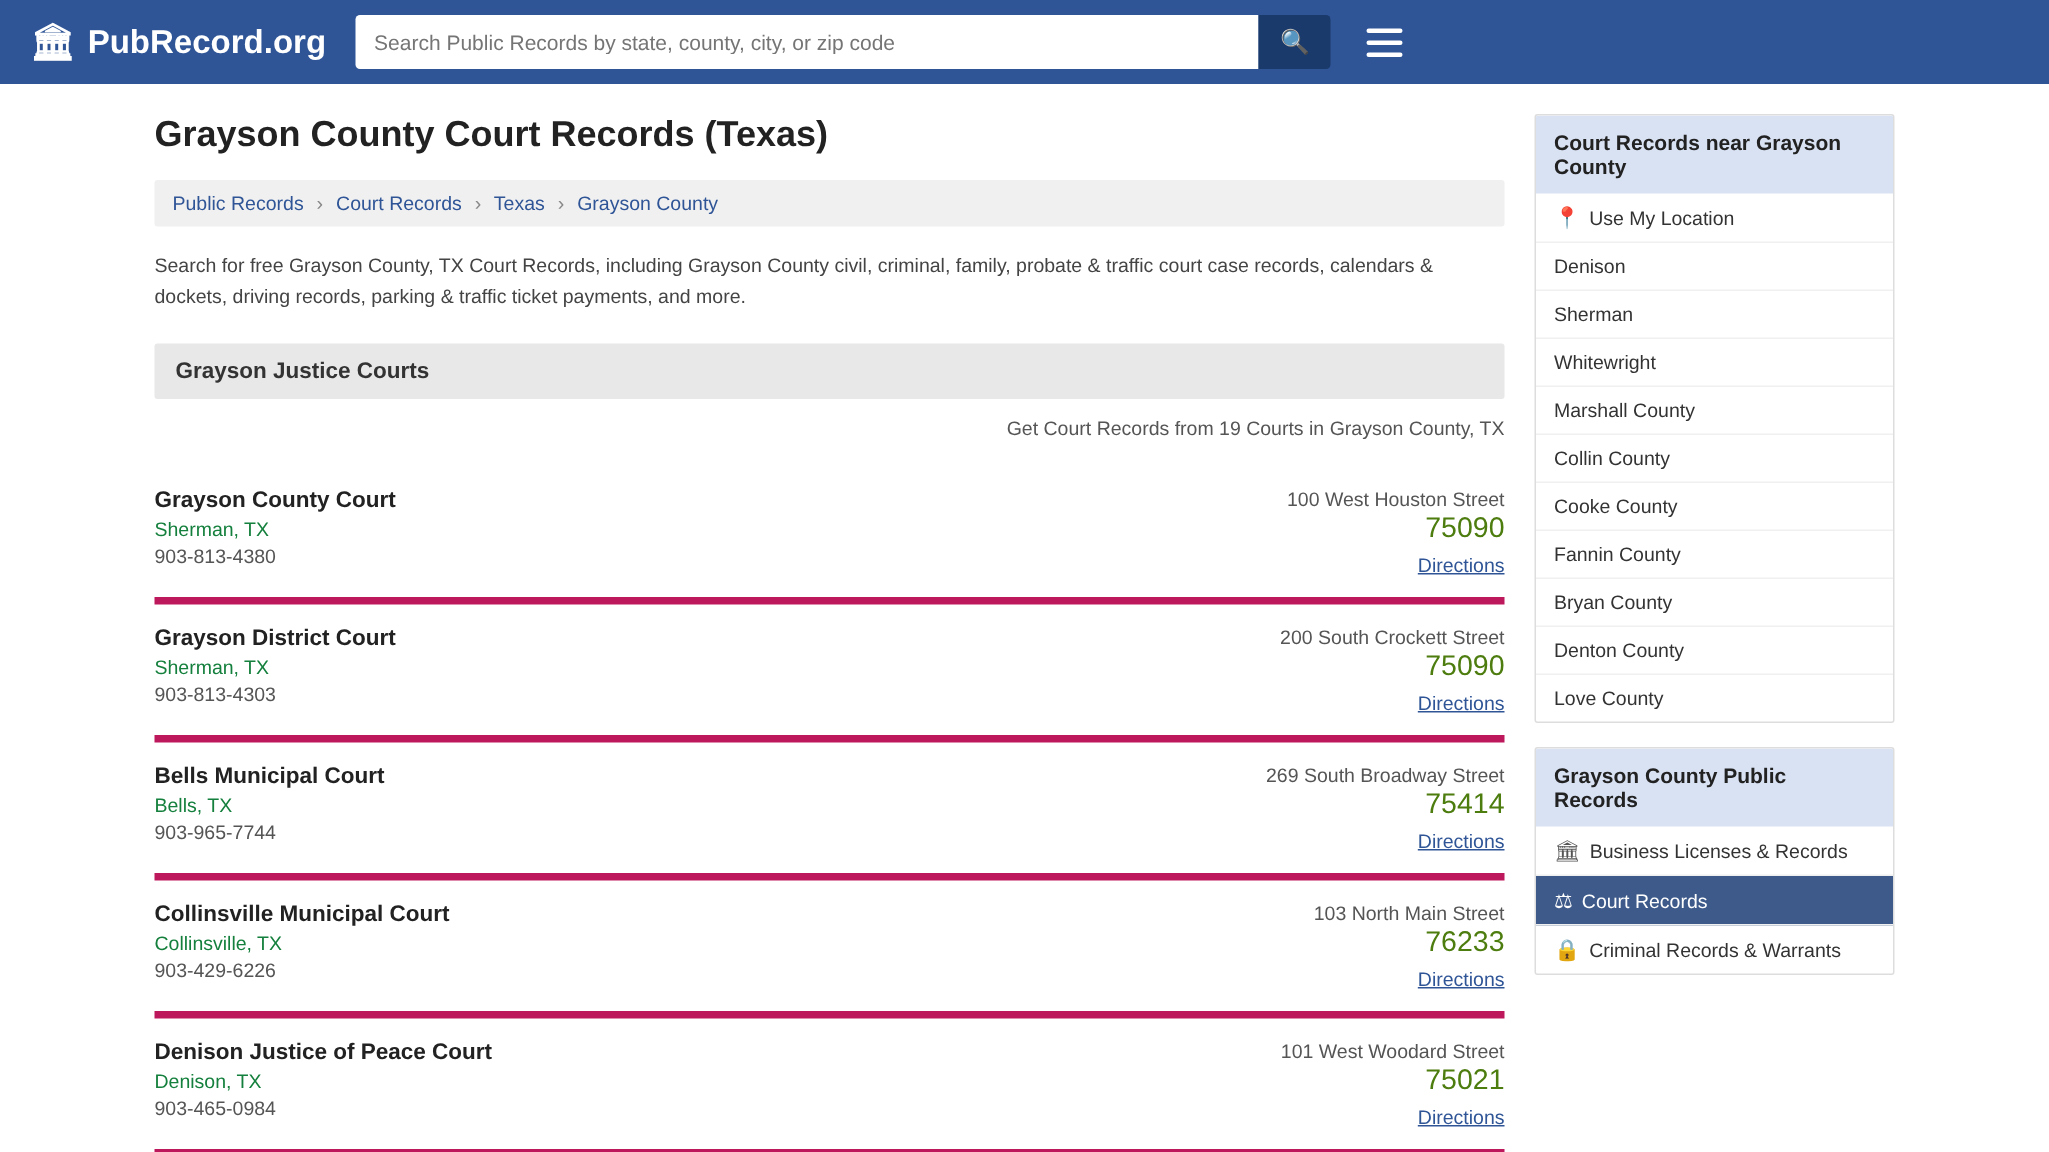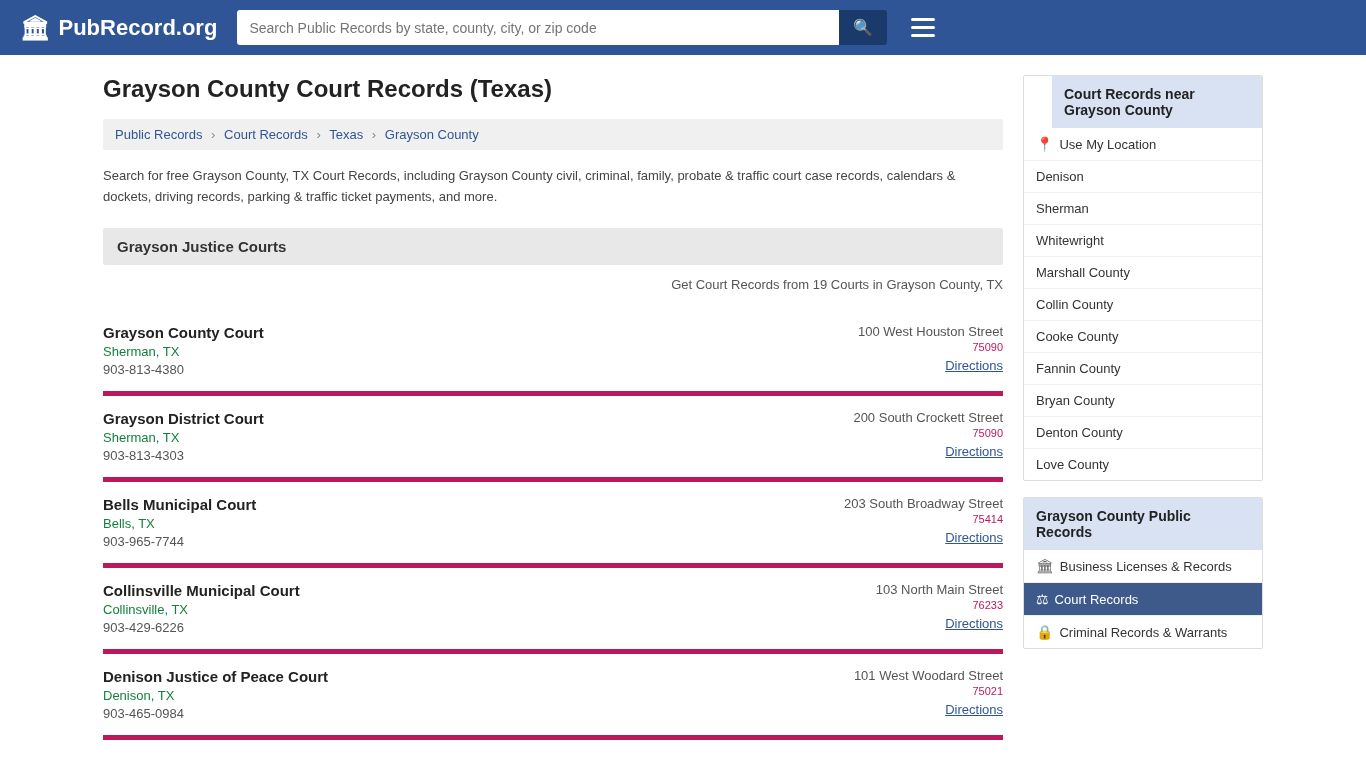--- a/index.html
+++ b/index.html
@@ -148,22 +148,22 @@
     .court-address {
       text-align: right;
       min-width: 220px;
     }
     .court-address .address-line {
       color: #555;
       font-size: 13px;
       margin-bottom: 2px;
     }
     .court-address .zip-line {
-      color: #be185d;
-      font-size: 11px;
+      color: #4d7c0f;
+      font-size: 19px;
       margin-bottom: 4px;
     }
     .directions-link {
       color: #2f5597;
       text-decoration: underline;
       font-size: 13px;
       cursor: pointer;
     }
 
     
@@ -176,21 +176,20 @@
       margin-bottom: 16px;
       border-radius: 2px;
       overflow: hidden;
     }
     .sidebar-header {
       background: #d9e2f3;
       padding: 10px 12px;
       font-weight: bold;
       font-size: 14px;
       color: #222;
-      margin-left: 28px;
     }
     .sidebar-item {
       padding: 8px 12px;
       font-size: 13px;
       color: #333;
       border-bottom: 1px solid #f0f0f0;
       cursor: pointer;
       display: flex;
       align-items: center;
       gap: 6px;
@@ -294,21 +293,21 @@
         <a class="directions-link" href="#">Directions</a>
       </div>
     </div>
         <div class="court-entry">
       <div class="court-info">
         <div class="court-name">Bells Municipal Court</div>
         <div class="city-state">Bells, TX</div>
         <div class="phone">903-965-7744</div>
       </div>
       <div class="court-address">
-        <div class="address-line">203 South Broadway Street</div>
+        <div class="address-line">269 South Broadway Street</div>
         <div class="zip-line">75414</div>
         <a class="directions-link" href="#">Directions</a>
       </div>
     </div>
         <div class="court-entry">
       <div class="court-info">
         <div class="court-name">Collinsville Municipal Court</div>
         <div class="city-state">Collinsville, TX</div>
         <div class="phone">903-429-6226</div>
       </div>

